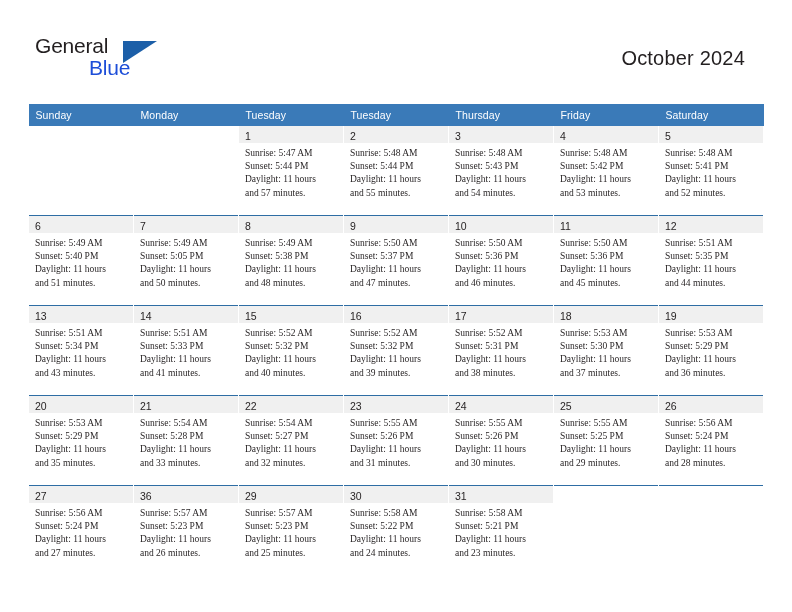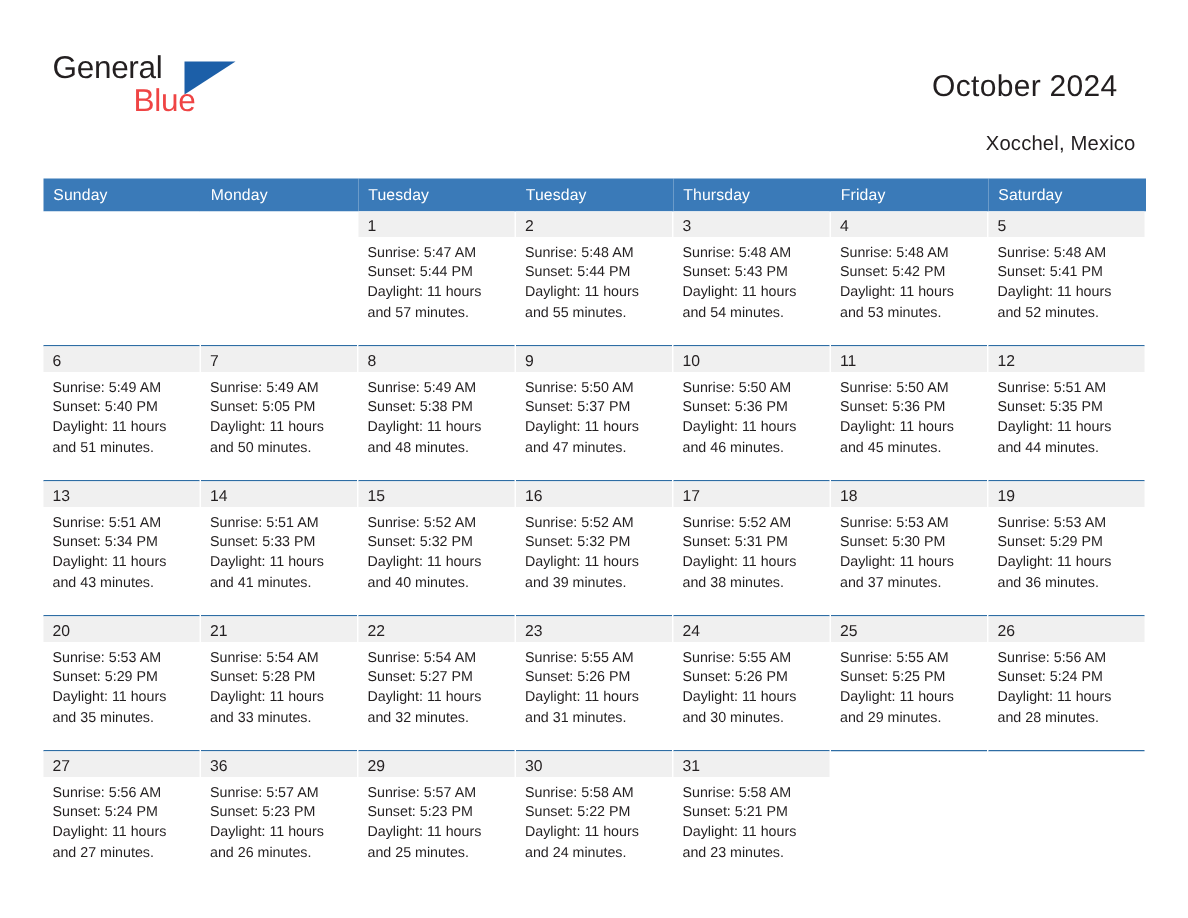--- a/index.html
+++ b/index.html
@@ -41,21 +41,21 @@
     left: 0; top: 0;
     font-size: 21px;
     color: #231f20;
     letter-spacing: -0.2px;
     line-height: 24px;
   }
   .logo-blue {
     position: absolute;
     left: 54px; top: 22px;
     font-size: 21px;
-    color: #ef4444;
+    color: #1d4ed8;
     letter-spacing: -0.2px;
     line-height: 24px;
   }
   .logo-triangle {
     position: absolute;
     left: 88px;
     top: 7px;
     width: 0; height: 0;
     border-left: 34px solid #1c5fa8;
     border-bottom: 22px solid transparent;
@@ -80,21 +80,21 @@
     color: #231f20;
     line-height: 20px;
     margin: 6px 0 0 0;
     letter-spacing: 0.1px;
   }
 
   
   .calendar {
     position: absolute;
     left: 28px;
-    top: 119px;
+    top: 104px;
     width: 736px;
     border-collapse: collapse;
     table-layout: fixed;
   }
 
   .calendar th {
     background: #3a7ab8;
     color: #ffffff;
     font-size: 10.5px;
     font-weight: normal;
@@ -136,20 +136,21 @@
   }
   .daynum {
     font-size: 10.5px;
     color: #231f20;
     line-height: 17px;
     display: inline-block;
   }
 
   .info {
     padding: 4px 5px 0 6px;
+    font-family: Liberation Serif, serif;
   }
   .info-line {
     font-size: 9.5px;
     color: #231f20;
     line-height: 13.2px;
     white-space: nowrap;
   }
 </style>
 </head>
 <body>
@@ -159,21 +160,20 @@
   <div class="top-bar">
 
     <div class="logo">
       <span class="logo-general">General</span>
       <span class="logo-triangle"></span>
       <span class="logo-blue">Blue</span>
     </div>
 
     <div class="title-block">
       <h1 class="cal-title">October 2024</h1>
-      <p class="cal-subtitle">Xocchel, Mexico</p>
     </div>
 
   </div>
 
   <table class="calendar">
     <thead>
       <tr>
         <th>Sunday</th>
         <th>Monday</th>
         <th>Tuesday</th>

